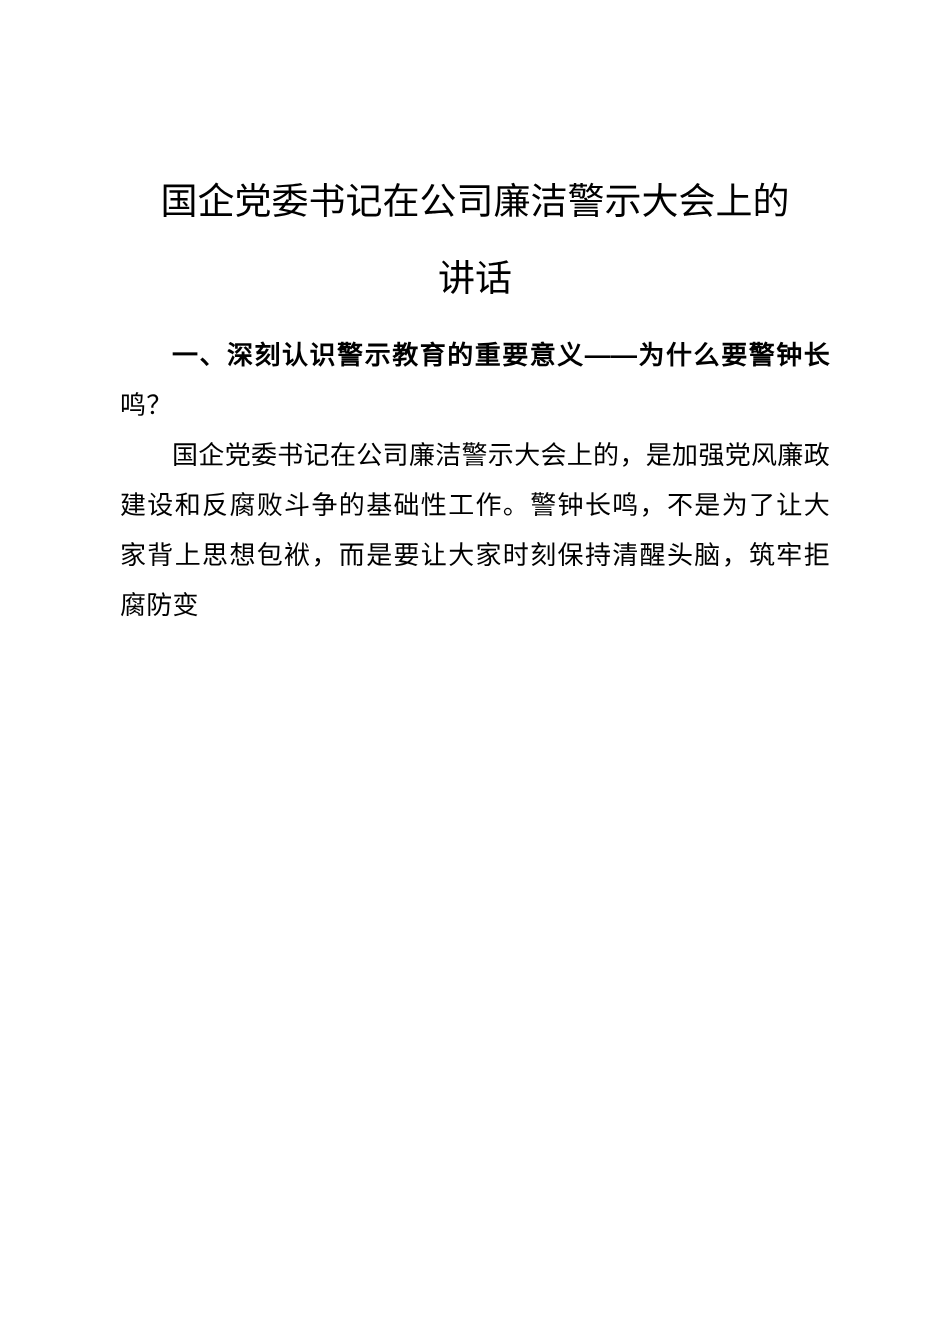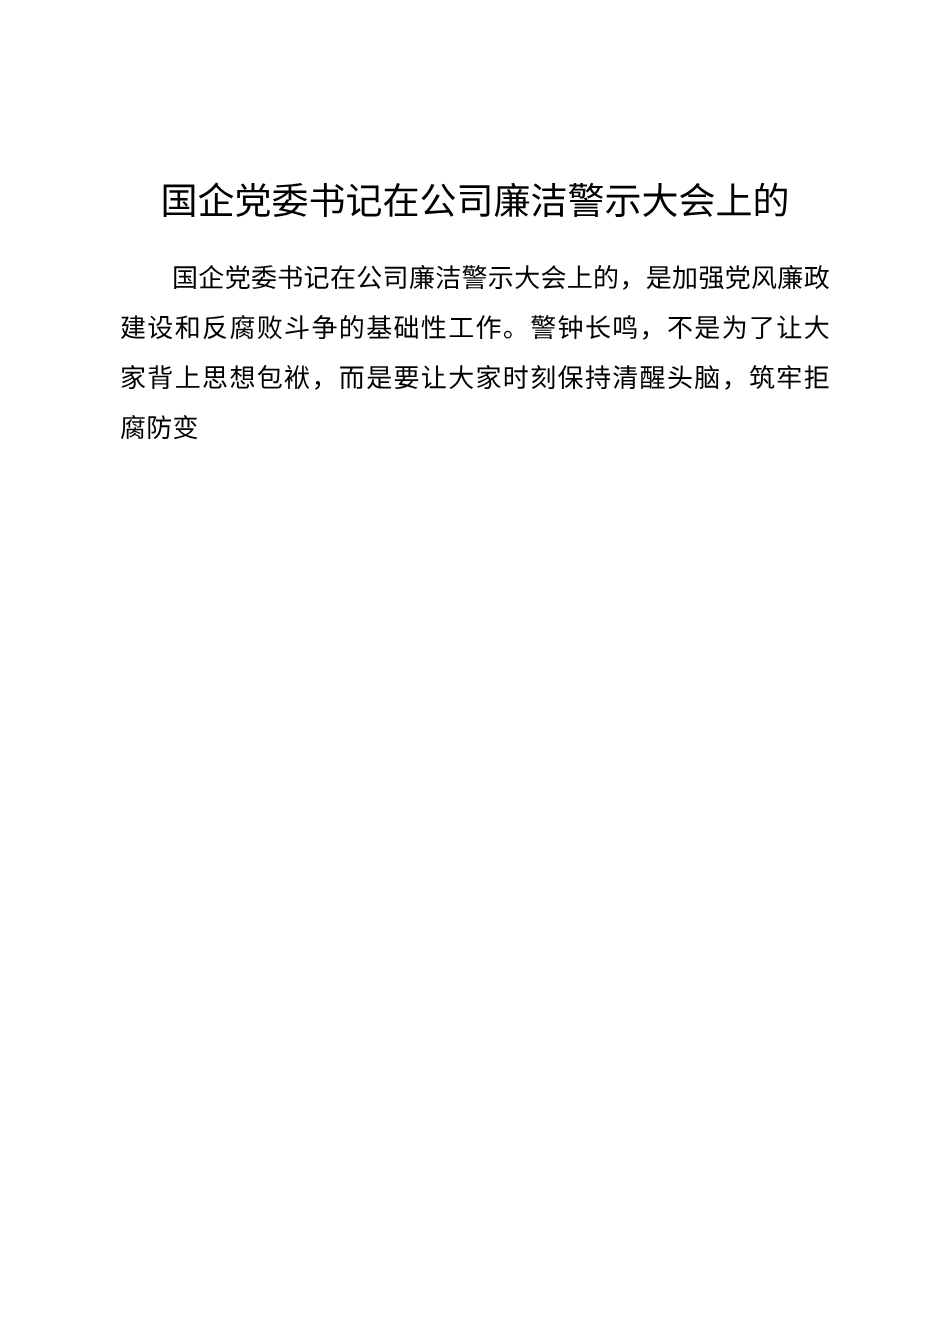--- a/index.html
+++ b/index.html
@@ -51,23 +51,25 @@
   }
 </style>
 </head>
 <body>
 
 <div class="page">
   <div class="content">
 
     <div class="doc-title">
       <div>国企党委书记在公司廉洁警示大会上的</div>
+      <div>讲话</div>
     </div>
 
     <div class="doc-body">
 
 
+      <p class="para heading"><span class="bold">一、深刻认识警示教育的重要意义——为什么要警钟长</span><span>鸣？</span></p>
 
       <p class="para">国企党委书记在公司廉洁警示大会上的，是加强党风廉政建设和反腐败斗争的基础性工作。警钟长鸣，不是为了让大家背上思想包袱，而是要让大家时刻保持清醒头脑，筑牢拒腐防变</p>
     </div>
 
   </div>
 </div>
 
 </body></html>

